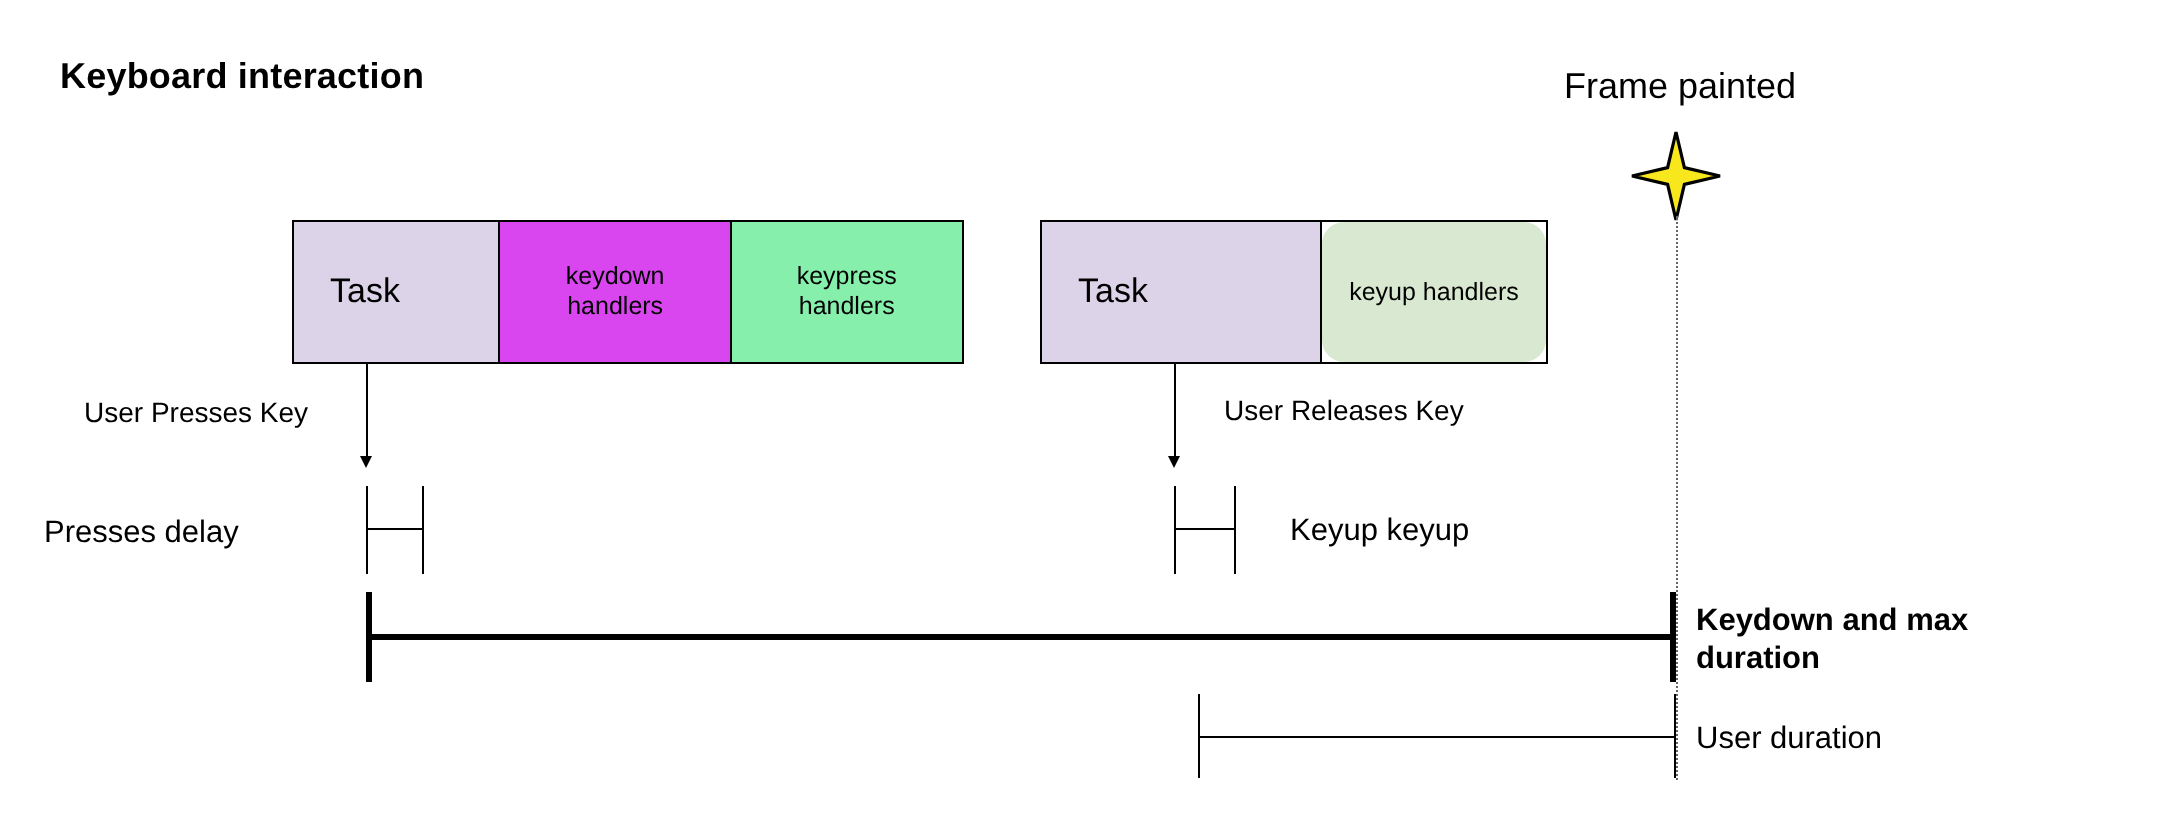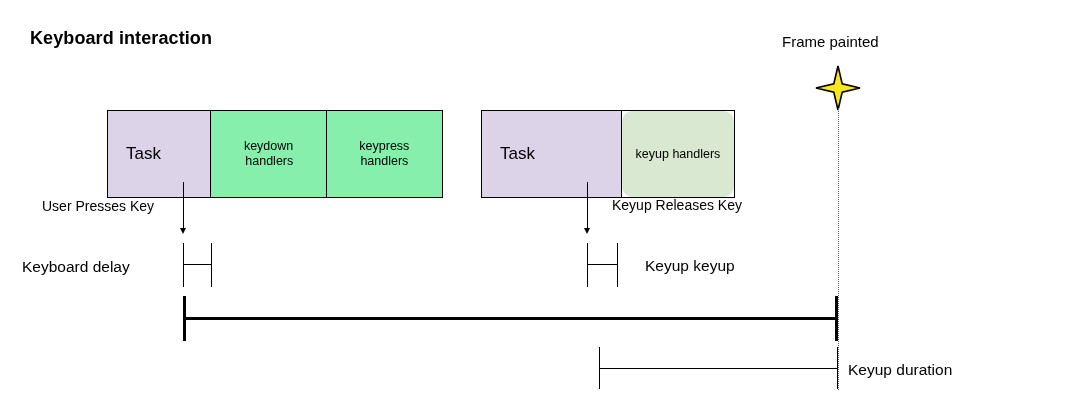--- a/index.html
+++ b/index.html
@@ -28,21 +28,22 @@
     letter-spacing: 0.1px;
     white-space: nowrap;
   }
 
   
   .boxrow {
     position: absolute;
     display: flex;
     border: 1.5px solid #000000;
     box-sizing: border-box;
-    height: 88px;
+    height: 72px;
+    margin-left: 39px;
   }
   .cell {
     box-sizing: border-box;
     display: flex;
     align-items: center;
     justify-content: center;
     text-align: center;
     line-height: 1.2;
     border-right: 1.5px solid #000000;
   }
@@ -52,21 +53,21 @@
     padding-left: 18px;
     font-size: 17px;
   }
   .cell.handler {
     font-size: 12.5px;
   }
 
   
   .frame-label {
     position: absolute;
-    font-size: 15px;
+    font-size: 18px;
     white-space: nowrap;
   }
   .frame-line {
     position: absolute;
     border-left: 1.5px dotted #666666;
     width: 0;
   }
   .star-wrap {
     position: absolute;
     width: 46px;
@@ -110,21 +111,21 @@
 <body>
 
 <div id="canvas">
 
   <div class="title">Keyboard interaction</div>
 
   <div class="boxrow" style="left:107px; top:110px; width:336px;">
     <div class="cell task" style="width:104px; background:#ddd3e9;">
       <span>Task</span>
     </div>
-    <div class="cell handler" style="width:116px; background:#86efac;text-align:right;">
+    <div class="cell handler" style="width:116px; background:#d946ef;">
       <span>keydown<br>handlers</span>
     </div>
     <div class="cell handler" style="width:116px; background:#86efac;">
       <span>keypress<br>handlers</span>
     </div>
   </div>
 
   <div class="boxrow" style="left:481px; top:110px; width:254px;">
     <div class="cell task" style="width:141px; background:#ddd3e9;">
       <span>Task</span>
@@ -141,34 +142,35 @@
   </div>
 
   <div class="frame-line" style="left:838px; top:108px; height:282px;"></div>
 
   <div class="vline" style="left:183px; top:182px; height:48px;"></div>
   <div class="arrowhead" style="left:180.2px; top:228px;"></div>
   <div class="lbl sm" style="left:42px; top:198px;">User Presses Key</div>
 
   <div class="vline" style="left:587px; top:182px; height:48px;"></div>
   <div class="arrowhead" style="left:584.2px; top:228px;"></div>
-  <div class="lbl sm" style="left:612px; top:197px;">Keyup Releases Key</div>
+  <div class="lbl sm" style="left:612px; top:197px;">User Releases Key</div>
 
   <div class="vline" style="left:183px; top:243px; height:44px;"></div>
   <div class="vline" style="left:211px; top:243px; height:44px;"></div>
   <div class="hline" style="left:183px; top:264px; width:29px;"></div>
-  <div class="lbl md" style="left:22px; top:257px;">Keyboard delay</div>
+  <div class="lbl md" style="left:22px; top:257px;">Presses delay</div>
 
   <div class="vline" style="left:587px; top:243px; height:44px;"></div>
   <div class="vline" style="left:617px; top:243px; height:44px;"></div>
   <div class="hline" style="left:587px; top:264px; width:31px;"></div>
   <div class="lbl md" style="left:645px; top:256px;">Keyup keyup</div>
 
   <div class="vline bold" style="left:183px; top:296px; height:45px;"></div>
   <div class="hline bold" style="left:183px; top:317px; width:655px;"></div>
   <div class="vline bold" style="left:835px; top:296px; height:45px;"></div>
+  <div class="lbl md bold wrap" style="left:848px; top:301px;">Keydown and max duration</div>
 
   <div class="vline" style="left:599px; top:347px; height:42px;"></div>
   <div class="hline" style="left:599px; top:368px; width:239px;"></div>
   <div class="vline" style="left:837px; top:347px; height:42px;"></div>
-  <div class="lbl md" style="left:848px; top:360px;">Keyup duration</div>
+  <div class="lbl md" style="left:848px; top:360px;">User duration</div>
 
 </div>
 
 </body></html>

